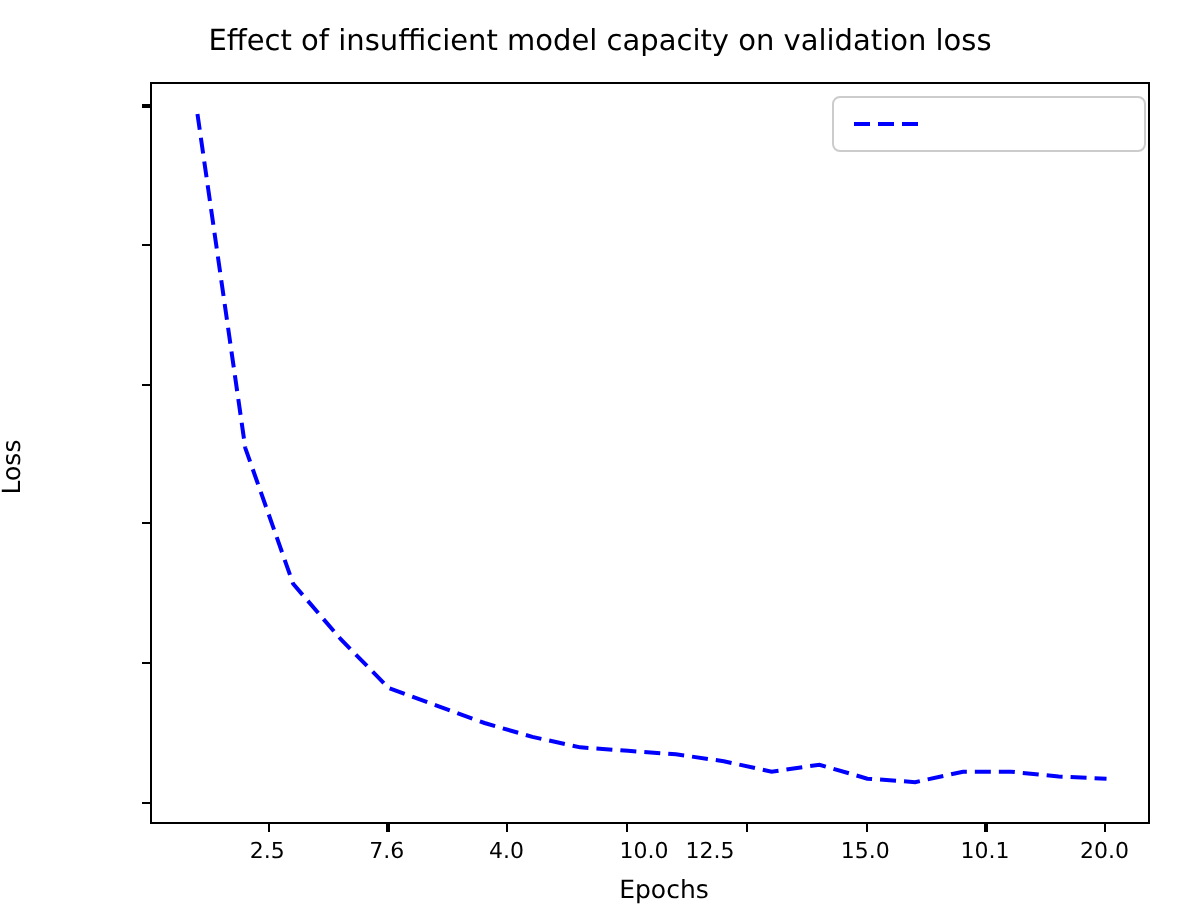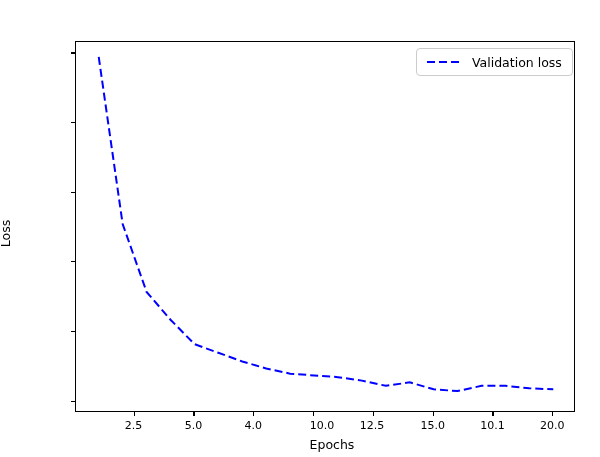--- a/index.html
+++ b/index.html
@@ -109,57 +109,57 @@
     color: #000000;
     margin-left: 10px;
     white-space: nowrap;
   }
 </style>
 </head>
 <body>
 
 <div id="figure">
 
+  <div id="chart-title">Effect of insufficient model capacity on validation loss</div>
 
   <div id="ylabel">Loss</div>
   <div id="xlabel">Epochs</div>
 
   <div id="ytick-labels">
       <div class="ytick-mark" style="top: 400.515px; left: 71px;"></div>
       <div class="ytick-mark" style="top: 330.909px; left: 71px;"></div>
       <div class="ytick-mark" style="top: 261.303px; left: 71px;"></div>
       <div class="ytick-mark" style="top: 191.697px; left: 71px;"></div>
       <div class="ytick-mark" style="top: 122.091px; left: 71px;"></div>
       <div class="ytick-mark" style="top: 52.485px; left: 71px;"></div>
     </div>
   <div id="xtick-labels">
       <div class="xtick-label" style="left: 103.612px;">2.5</div>
       <div class="xtick-mark" style="left: 133.612px;"></div>
-      <div class="xtick-label" style="left: 163.421px;">5.0</div>
+      <div class="xtick-label" style="left: 163.421px;">7.6</div>
       <div class="xtick-mark" style="left: 193.421px;"></div>
       <div class="xtick-label" style="left: 223.23px;">4.0</div>
       <div class="xtick-mark" style="left: 253.23px;"></div>
       <div class="xtick-label" style="left: 292px;">10.0</div>
       <div class="xtick-mark" style="left: 313.038px;"></div>
-      <div class="xtick-label" style="left: 342px;">12.5</div>
+      <div class="xtick-label" style="left: 325px;">12.5</div>
       <div class="xtick-mark" style="left: 372.847px;"></div>
       <div class="xtick-label" style="left: 402.656px;">15.0</div>
       <div class="xtick-mark" style="left: 432.656px;"></div>
       <div class="xtick-label" style="left: 462.464px;">10.1</div>
       <div class="xtick-mark" style="left: 492.464px;"></div>
       <div class="xtick-label" style="left: 522.273px;">20.0</div>
       <div class="xtick-mark" style="left: 552.273px;"></div>
     </div>
 
   <div id="plot-area">
     <svg id="plot-svg" width="500" height="371">
       <polyline id="series-line" fill="none" stroke="#0000ff" stroke-width="2" stroke-dasharray="8,4" stroke-linecap="butt" points="22.73,14.97 46.65,182.02 70.57,249.89 94.50,277.73 118.42,302.09 142.34,310.79 166.27,319.49 190.19,326.45 214.11,331.67 238.04,333.41 261.96,335.15 285.89,338.63 309.81,343.85 333.73,340.37 357.66,347.33 381.58,349.07 405.50,343.85 429.43,343.85 453.35,346.29 477.27,347.33"></polyline>
     </svg>
   </div>
 
   <div id="legend-box">
     <svg id="legend-swatch" viewBox="0 0 36 14">
       <line x1="1" y1="7" x2="35" y2="7" stroke="#0000ff" stroke-width="2" stroke-dasharray="8,4"></line>
     </svg>
-    <span id="legend-label">Validation loss</span>
   </div>
 
 </div>
 
 </body></html>

